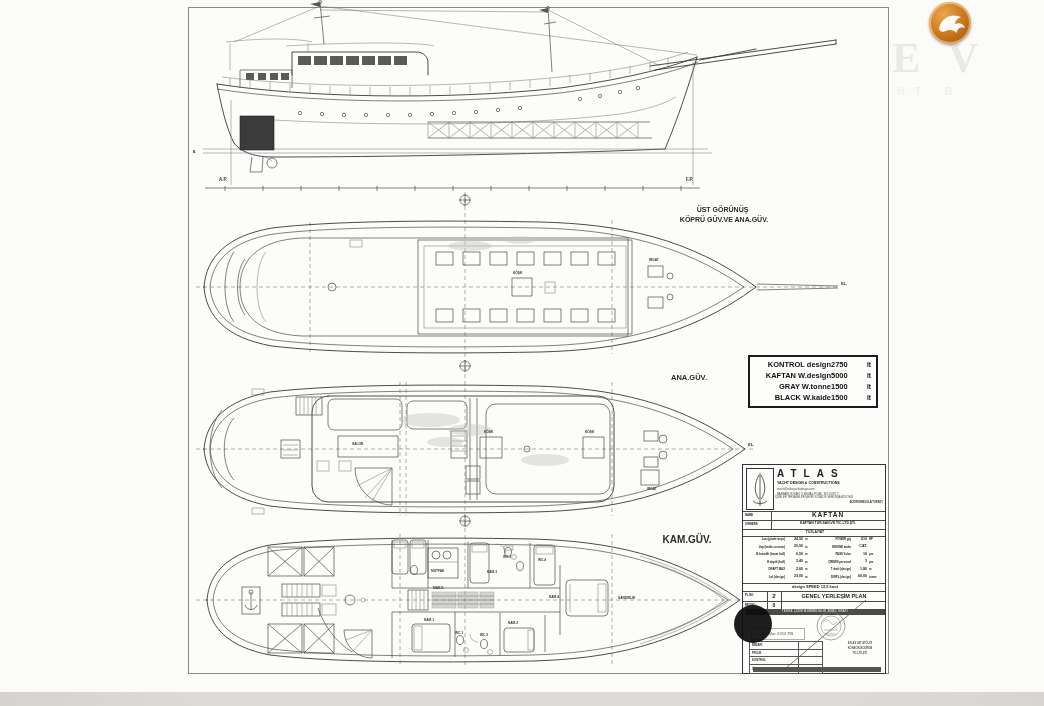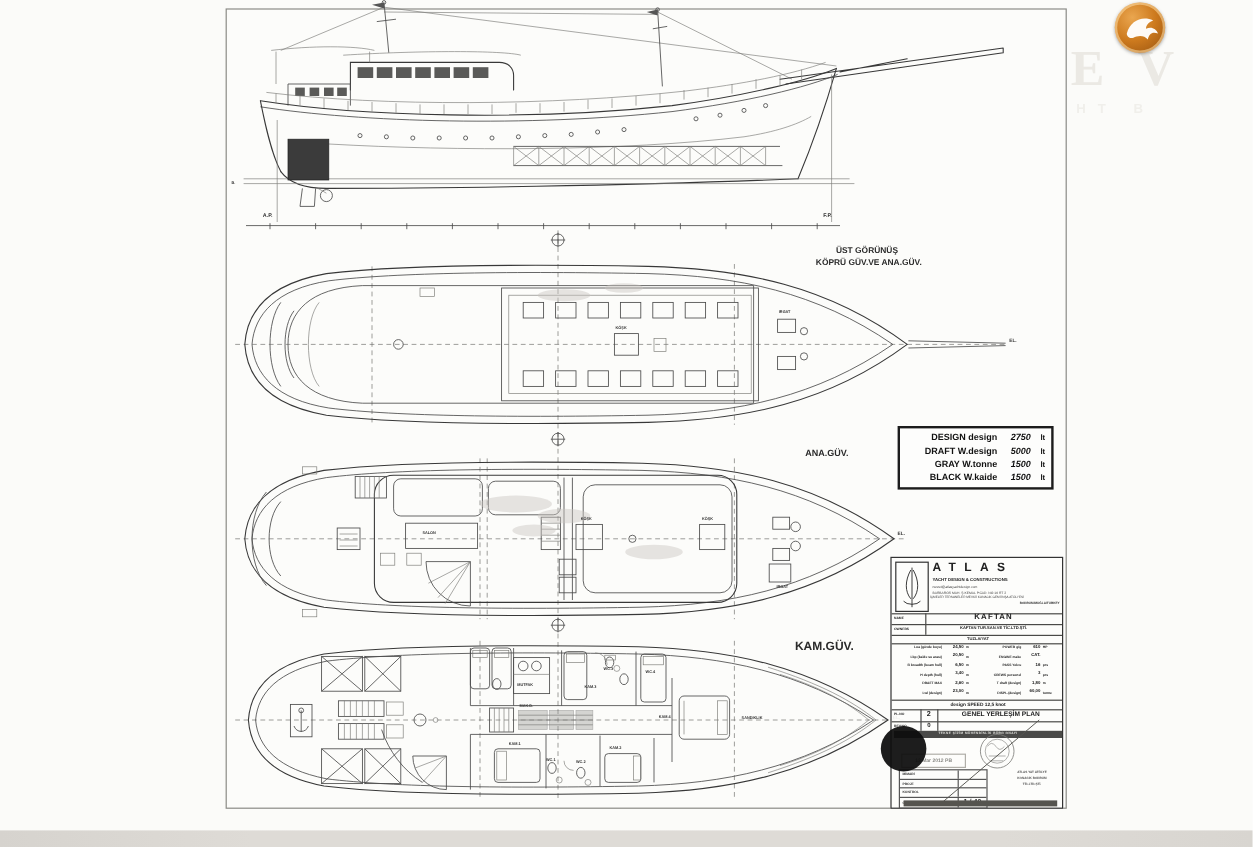--- a/index.html
+++ b/index.html
@@ -22,21 +22,21 @@
   .wm2{color:#f0efeb;font-size:11px;font-weight:bold;letter-spacing:10px;white-space:nowrap;}
   .logo{position:absolute;left:929px;top:2px;width:42px;height:42px;border-radius:50%;
         background:radial-gradient(circle at 35% 30%, #eaa64f 0%, #cd7a1e 48%, #94500e 100%);
         box-shadow:inset 0 0 0 2px rgba(255,224,170,.55), 0 1px 3px rgba(0,0,0,.35);}
   
   .cap-table{position:absolute;left:748px;top:355px;width:130px;height:53px;
              border:2px solid #1c1c1c;background:#fdfdfc;box-sizing:border-box;
              display:flex;flex-direction:column;justify-content:space-evenly;padding:1px 5px;}
   .cap-row{display:flex;justify-content:flex-end;align-items:baseline;font-weight:bold;
            font-size:7.5px;line-height:1;color:#111;}
-  .cap-row .val{width:28px;text-align:right;font-style:italic;}
+  .cap-row .val{width:28px;text-align:left;}
   .cap-row .unit{width:12px;text-align:right;font-size:6.5px;}
   
   .vtitle{position:absolute;font-weight:bold;color:#2b2b2b;white-space:nowrap;text-align:center;}
   .t7{font-size:7px;}.t75{font-size:7.5px;}.t8{font-size:10px;}
   .small{position:absolute;font-weight:bold;font-size:4.5px;color:#333;white-space:nowrap;}
   .micro{position:absolute;font-size:3.2px;line-height:1;color:#333;white-space:nowrap;font-weight:bold;}
   .m4{font-size:4px;}
   
   .tb{position:absolute;left:742px;top:464px;width:144px;height:210px;border:1px solid #333;
       background:rgba(253,253,251,.93);box-sizing:border-box;font-weight:bold;}
@@ -371,26 +371,26 @@
   <div class="micro" style="left:549px;top:596px;">KAM.4</div>
   <div class="micro" style="left:455px;top:632px;">WC.1</div>
   <div class="micro" style="left:480px;top:634px;">WC.2</div>
   <div class="micro" style="left:503px;top:556px;">WC.3</div>
   <div class="micro" style="left:538px;top:559px;">WC.4</div>
   <div class="micro" style="left:618px;top:597px;">SANDIKLIK</div>
   <div class="micro m4" style="left:744px;top:596px;">EL.</div>
 
   <div class="cap-table">
     <div class="cap-row">
-        <span class="lab">DESIGN design</span>
+        <span class="lab">KONTROL design</span>
         <span class="val">2750</span>
         <span class="unit">lt</span>
       </div>
     <div class="cap-row">
-        <span class="lab">DRAFT W.design</span>
+        <span class="lab">KAFTAN W.design</span>
         <span class="val">5000</span>
         <span class="unit">lt</span>
       </div>
     <div class="cap-row">
         <span class="lab">GRAY W.tonne</span>
         <span class="val">1500</span>
         <span class="unit">lt</span>
       </div>
     <div class="cap-row">
         <span class="lab">BLACK W.kaide</span>

